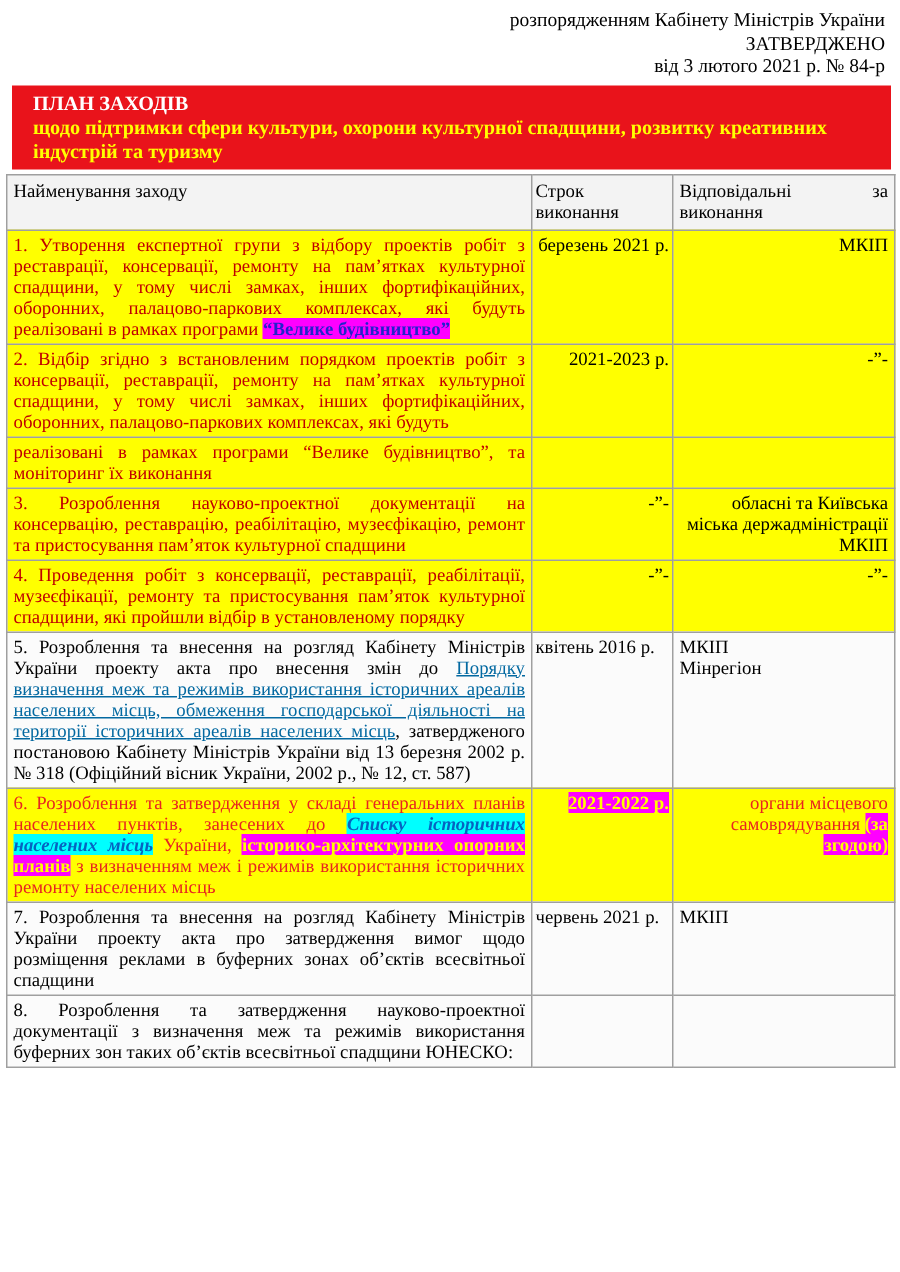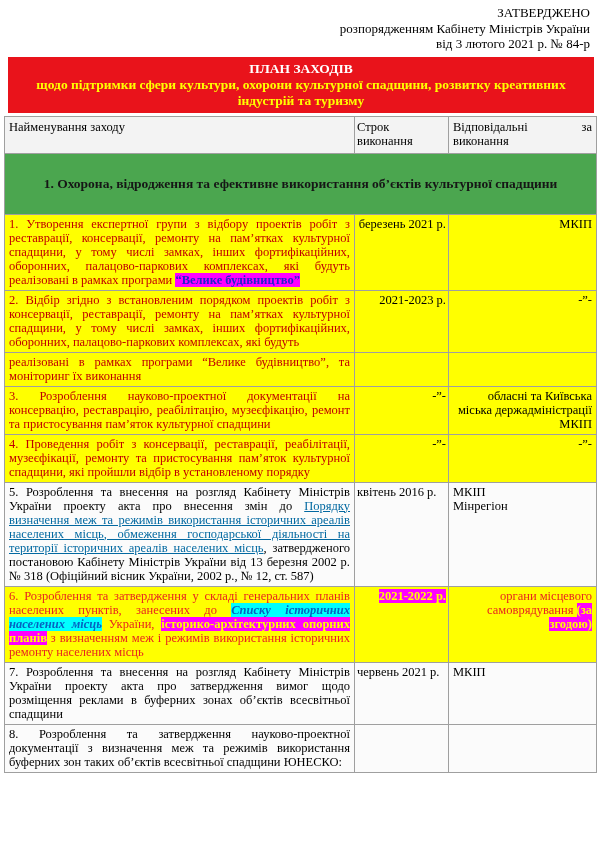--- a/index.html
+++ b/index.html
@@ -1,18 +1,18 @@
 <!DOCTYPE html>
 <html><head>
 <meta charset="utf-8">
 <style>
   html,body{margin:0;padding:0;background:#ffffff;}
   body{width:600px;height:848px;overflow:hidden;font-family:"Liberation Serif",serif;color:#000;}
   .approval{ text-align:right; padding:5px 10px 0 0; font-size:13px; line-height:15.5px;}
-  .banner{ margin:5px 6px 3px 8px; background:#e9131b; color:#ffffff; text-align:center;
+  .banner{ margin:5px 6px 3px 8px; background:#e9131b; color:#ffffff; text-align:left;
            font-weight:bold; font-size:13.5px; line-height:16px; padding:4px 14px;}
   .banner .subtitle{ color:#ffff00; }
   table.plan{ border-collapse:collapse; margin:0 4px; width:592px; table-layout:fixed;}
   td{ border:1px solid #9f9f9f; vertical-align:top; padding:2px 4px 3px 4px;
       font-size:12.5px; line-height:14px; text-align:left; word-wrap:break-word;}
   tr.hdr td{ background:#f3f3f3; padding-top:3px; padding-bottom:5px;}
   td.just{ text-align:justify; }
   tr.sectionA td{ background:#ffff00; color:#c00000; font-weight:bold; text-align:center;
                   padding:24px 10px; font-size:13px; line-height:17px;}
   tr.sectionB td{ background:#4ba64f; color:#161616; font-weight:bold; text-align:center;
@@ -24,22 +24,22 @@
   td.term{ padding-left:2px; padding-right:2px; }
   .hl-mag-blue{ background:#ff00ff; color:#2222cc; font-weight:bold; }
   .hl-mag-yel{ background:#ff00ff; color:#ffff00; font-weight:bold; }
   .hl-cyan{ background:#00ffff; color:#0563c1; font-weight:bold; font-style:italic; }
   .link{ color:#0369a1; text-decoration:underline; cursor:pointer;}
 </style>
 </head>
 <body>
 
 <div class="approval">
+  <div>розпорядженням Кабінету Міністрів України</div>
   <div>ЗАТВЕРДЖЕНО</div>
-  <div>розпорядженням Кабінету Міністрів України</div>
   <div>від 3 лютого 2021 р. № 84-р</div>
 </div>
 
 <div class="banner">
   <div class="title">ПЛАН ЗАХОДІВ</div>
   <div class="subtitle">щодо підтримки сфери культури, охорони культурної спадщини, розвитку креативних індустрій та туризму</div>
 </div>
 
 <table class="plan">
   <colgroup>
@@ -49,23 +49,20 @@
   </colgroup>
 
   <tbody>
       <tr class="hdr">
     <td>Найменування заходу</td>
     <td class="term">Строк виконання</td>
     <td class="just">Відповідальні за виконання</td>
   </tr>
 
 
-  <tr class="sectionB">
-    <td colspan="3">1. Охорона, відродження та ефективне використання об’єктів культурної спадщини</td>
-  </tr>
 
   <tr>
     <td class="y red just"><span>1. Утворення експертної групи з відбору проектів робіт з реставрації, консервації, ремонту на пам’ятках культурної спадщини, у тому числі замках, інших фортифікаційних, оборонних, палацово-паркових комплексах, які будуть реалізовані в рамках програми </span><span class="hl-mag-blue">“Велике будівництво”</span></td>
     <td class="y term">березень 2021 р.</td>
     <td class="y">МКІП</td>
   </tr>
 
   <tr>
     <td class="y red just">2. Відбір згідно з встановленим порядком проектів робіт з консервації, реставрації, ремонту на пам’ятках культурної спадщини, у тому числі замках, інших фортифікаційних, оборонних, палацово-паркових комплексах, які будуть</td>
     <td class="y term">2021-2023 р.</td>

